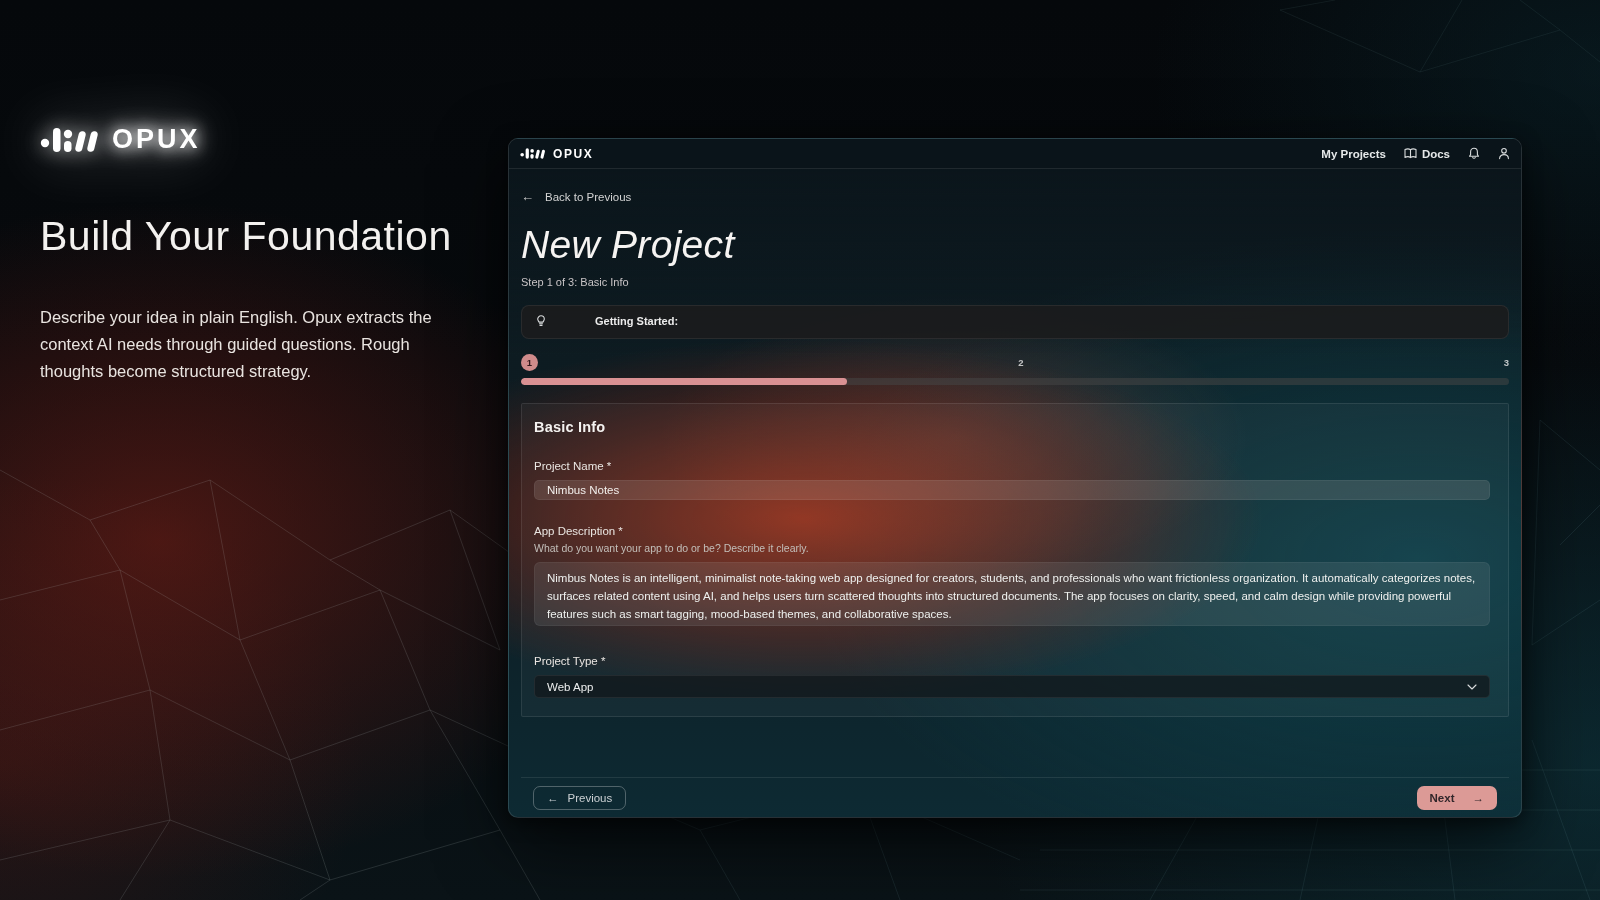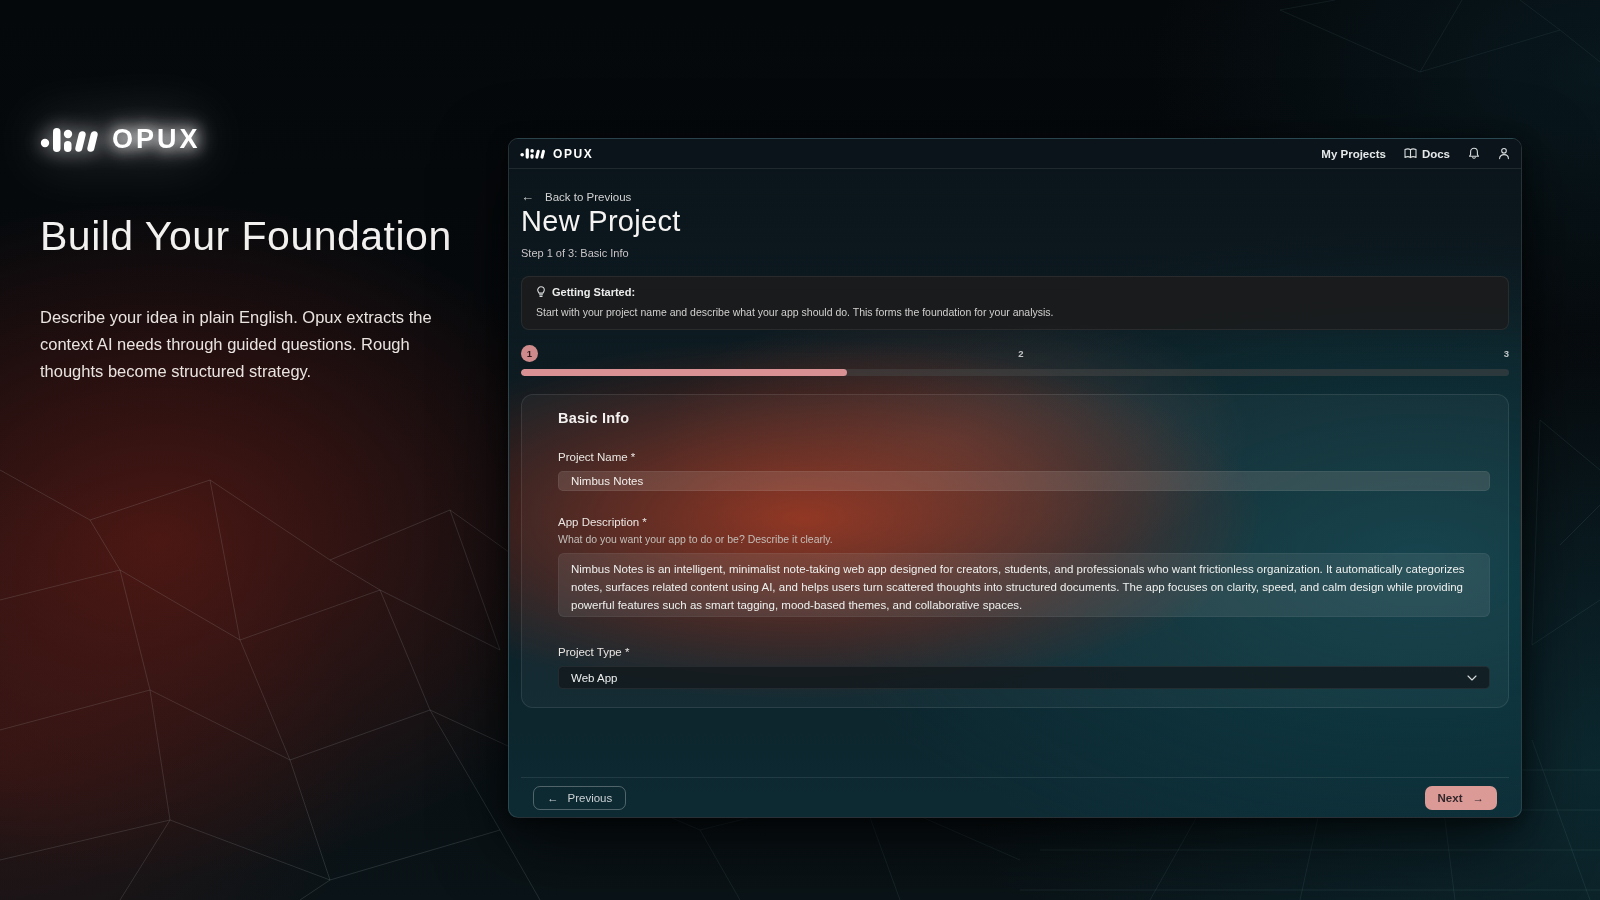--- a/index.html
+++ b/index.html
@@ -59,48 +59,48 @@
   .topbar-brand .logo-text { color:#ffffff; font-size:12px; font-weight:700; letter-spacing:1.6px; }
   .topbar-right { display:flex; align-items:center; gap:18px; }
   .nav-link { color:#e6e9ea; font-size:11.5px; font-weight:600; cursor:pointer; display:flex; align-items:center; gap:5px; text-decoration:none; }
   .icon-btn { display:flex; align-items:center; cursor:pointer; }
 
   .content { flex:1; display:flex; flex-direction:column; padding:0 12px; }
 
   .back-link { margin-top:20px; display:flex; align-items:center; gap:11px;
     color:#d3d3d3; font-size:11.5px; font-weight:500; cursor:pointer; width:max-content; text-decoration:none; }
   .back-link .arrow { font-size:13px; color:#cccccc; }
-  .page-title { margin-top:1px; color:#f6f4f2; font-size:29px; font-weight:500; letter-spacing:0.3px; }
+  .page-title { margin-top:19px; color:#f6f4f2; font-size:39px; font-weight:500; letter-spacing:0.3px;font-style:italic; }
   .step-label { margin-top:9px; color:#c9c4c6; font-size:11px; }
 
   .callout {
     margin-top:17px; background:rgba(27,27,28,0.88);
     border:1px solid rgba(255,255,255,0.07); border-radius:8px;
     padding:9px 14px 11px 14px;
   }
   .callout-title-row { display:flex; align-items:center; gap:6px; }
-  .callout-title { color:#ececec; font-size:11px; font-weight:600; }
+  .callout-title { color:#ececec; font-size:11px; font-weight:600;margin-left:43px; }
   .callout-body { margin-top:8px; color:#d2d0ce; font-size:10.5px; }
 
   .stepper { margin-top:15px; display:flex; align-items:center; justify-content:space-between; }
   .step-dot {
     width:17px; height:17px; border-radius:50%; background:#cf8b8b; color:#33181b;
     font-size:9.5px; font-weight:700; display:flex; align-items:center; justify-content:center;
     cursor:pointer;
   }
   .step-num { color:rgba(235,235,235,0.8); font-size:9.5px; font-weight:600; cursor:pointer; }
 
   .progress-track {
     margin-top:7px; height:7px; border-radius:4px; background:rgba(70,70,70,0.55);
     overflow:hidden;
   }
   .progress-fill { height:100%; border-radius:4px; background:#d99193; }
 
   .form-card {
-    margin-top:18px; border-radius:12px; padding:15px 18px 18px 36px;
+    margin-top:18px; border-radius:2px; padding:15px 18px 18px 12px;
     background:rgba(255,255,255,0.035);
     border:1px solid rgba(255,255,255,0.09);
   }
   .card-title { color:#f4f2f0; font-size:14.5px; font-weight:700; letter-spacing:0.2px; }
   .field-label { display:block; margin-top:25px; color:#eae6e2; font-size:11.5px; font-weight:500; }
   .helper { margin-top:5px; color:#c3bfba; font-size:10.5px; }
   .text-input {
     margin-top:8px; width:100%; height:20px; border-radius:5px; border:1px solid rgba(255,255,255,0.06);
     background:rgba(205,192,186,0.17); color:#f2efec; font-size:11.5px; padding:0 12px;
     font-family:inherit; outline:none;
@@ -119,21 +119,21 @@
   .footer {
     margin-top:auto; flex:0 0 40px; border-top:1px solid rgba(255,255,255,0.09);
     display:flex; align-items:center; justify-content:space-between; padding:0 12px;
   }
   .btn-outline {
     display:flex; align-items:center; gap:9px; height:24px; padding:0 13px;
     background:transparent; border:1px solid rgba(255,255,255,0.28); border-radius:7px;
     color:#ccd1d4; font-size:11.5px; font-weight:500; cursor:pointer; font-family:inherit;
   }
   .btn-primary {
-    display:flex; align-items:center; gap:10px; height:24px; padding:0 13px;
+    display:flex; align-items:center; gap:18px; height:24px; padding:0 13px;
     background:#dc9a96; border:none; border-radius:7px;
     color:#31262a; font-size:11.5px; font-weight:600; cursor:pointer; font-family:inherit;
   }
   .icon-stroke { stroke:#d8dbdc; stroke-width:1.1; fill:none; stroke-linecap:round; stroke-linejoin:round; }
 </style>
 </head>
 <body>
 
 <div class="stage">
 
@@ -225,21 +225,20 @@
       <h2 class="page-title">New Project</h2>
       <div class="step-label">Step 1 of 3: Basic Info</div>
 
       <div class="callout">
         <div class="callout-title-row">
           <svg width="10" height="12" viewBox="0 0 10 12">
             <path class="icon-stroke" d="M5,0.8 A3.3,3.3 0 0 1 8.3,4.1 C8.3,5.4 7.4,6.1 7,7.1 L3,7.1 C2.6,6.1 1.7,5.4 1.7,4.1 A3.3,3.3 0 0 1 5,0.8 Z M3.5,8.7 L6.5,8.7 M4,10.4 L6,10.4"></path>
           </svg>
           <span class="callout-title">Getting Started:</span>
         </div>
-        <div class="callout-body">Start with your project name and describe what your app should do. This forms the foundation for your analysis.</div>
       </div>
 
       <div class="stepper">
         <span class="step-dot">1</span>
         <span class="step-num">2</span>
         <span class="step-num">3</span>
       </div>
       <div class="progress-track">
         <div class="progress-fill" style="width: 33%;"></div>
       </div>

